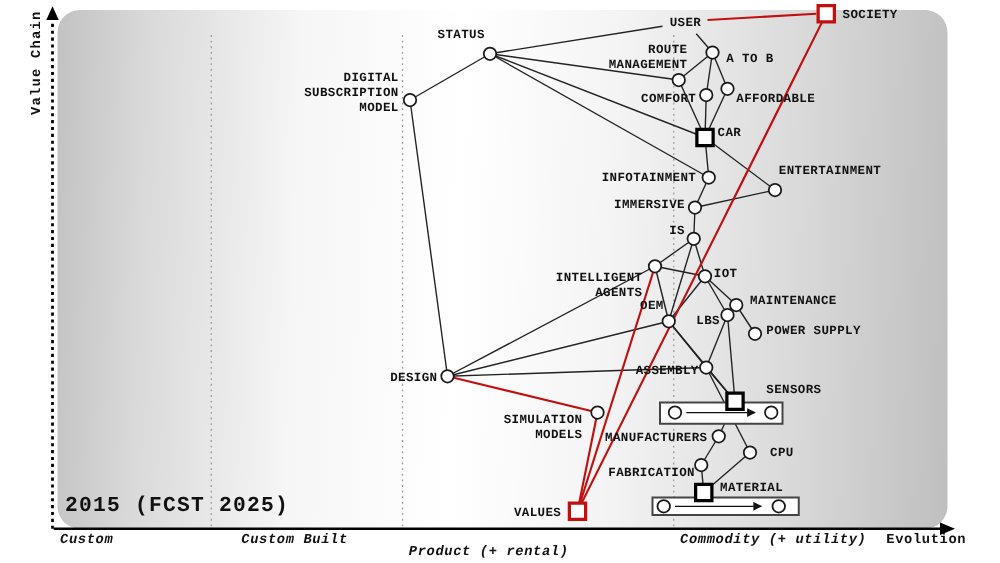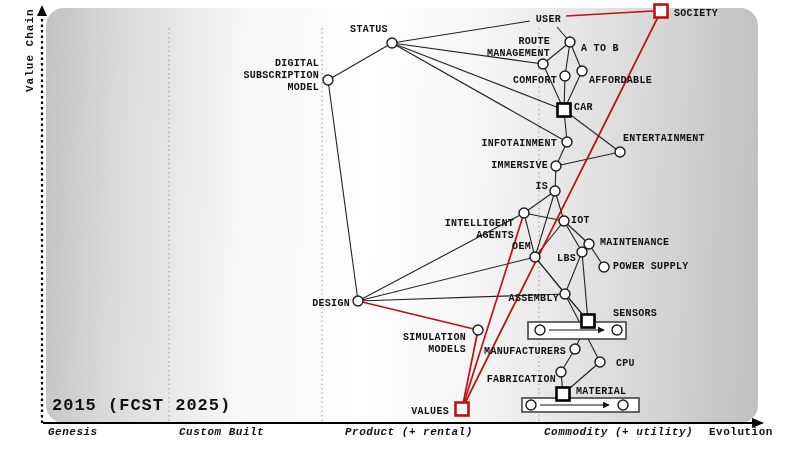--- a/index.html
+++ b/index.html
@@ -155,20 +155,20 @@
     <g id="g-axes">
         <line x1="43" y1="423" x2="752" y2="423" stroke="#000" stroke-width="2"></line>
         <polygon points="752,418 752,428 764,423" fill="#000"></polygon>
         <line x1="42" y1="423" x2="42" y2="16" stroke="#000" stroke-width="2.2" stroke-dasharray="2.5 3"></line>
         <polygon points="37,16 47,16 42,5" fill="#000"></polygon>
       </g>
   </svg>
 
   <div id="year-title">2015 (FCST 2025)</div>
 
-  <div class="stage-label" style="left: 48px;">Genesis</div>
-  <div class="stage-label" style="left: 179px;">Custom Built</div>
-  <div class="stage-label" style="left: 345px;">Product (+ rental)</div>
+  <div class="stage-label" style="left: 48px;">Custom</div>
+  <div class="stage-label" style="left: 193px;">Custom Built</div>
+  <div class="stage-label" style="left: 327px; margin-top: 10px;">Product (+ rental)</div>
   <div class="stage-label" style="left: 544px; text-align: right;">Commodity (+ utility)</div>
 
   <div id="evolution-label">Evolution</div>
   <div id="value-chain-label">Value Chain</div>
 </div>
 
 </body></html>

